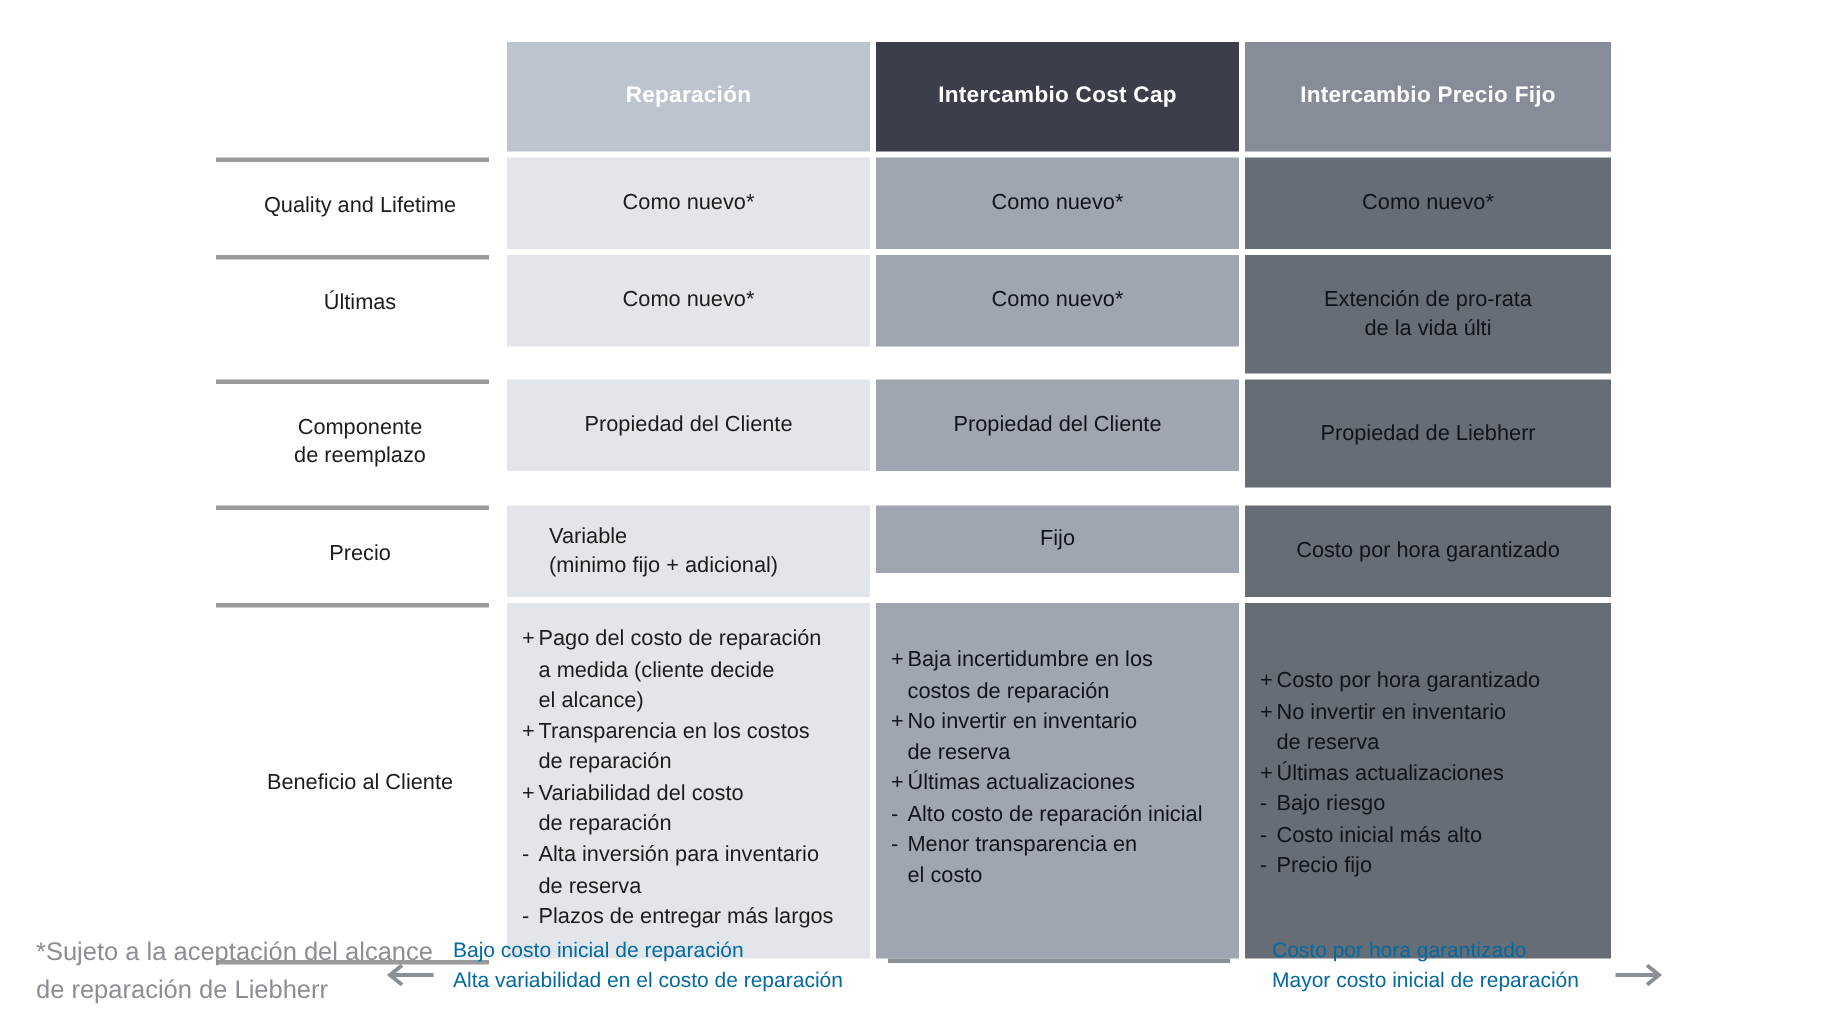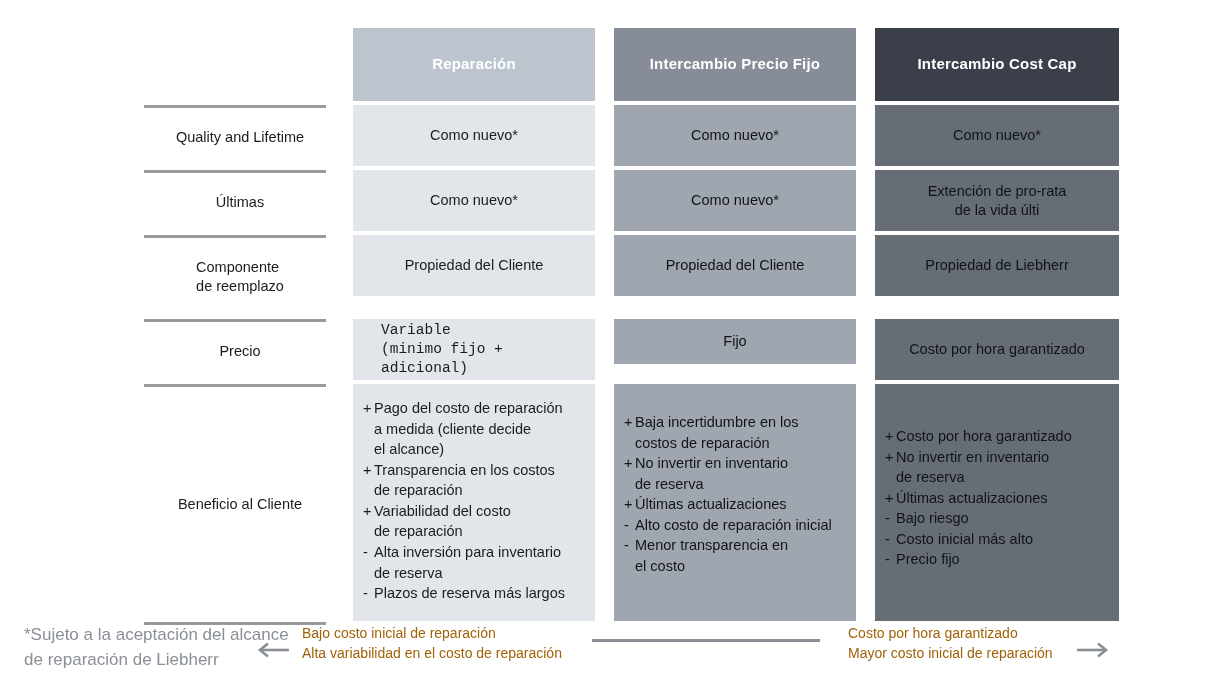--- a/index.html
+++ b/index.html
@@ -20,29 +20,30 @@
   #comparison-table {
     position: absolute;
     left: 144px;
     top: 28px;
     width: 932px;
   }
 
   .table-grid {
     display: grid;
     grid-template-columns: 192px 246px 246px 248px;
-    column-gap: 15px;
+    column-gap: 0px;
   }
 
   
   .label-cell {
     position: relative;
     display: flex;
     align-items: center;
     justify-content: center;
+    text-align: center;
     font-size: 14.5px;
     line-height: 1.28;
     color: #1c1c1c;
     padding: 0 8px;
     box-sizing: border-box;
   }
   .label-cell.with-rule::before {
     content: "";
     position: absolute;
     left: 0;
@@ -78,21 +79,20 @@
     font-weight: bold;
     color: #ffffff;
     font-size: 15px;
     line-height: 1.35;
     letter-spacing: .2px;
   }
   .data-cell.left {
     justify-content: flex-start;
     text-align: left;
     padding-left: 28px;
-    font-family: Liberation Mono, monospace;
   }
   .data-cell.benefits {
     align-items: flex-start;
     justify-content: flex-start;
     text-align: left;
     padding: 14px 6px 10px 10px;
   }
 
   .col1-head { background: #bcc5cd; }
   .col2-head { background: #868d98; }
@@ -135,21 +135,21 @@
     top: 8px;
     font-size: 17px;
     line-height: 1.45;
     color: #8a8f96;
     white-space: pre-line;
   }
   .axis-label {
     position: absolute;
     font-size: 14px;
     line-height: 1.45;
-    color: #a16207;
+    color: #0369a1;
     white-space: pre-line;
   }
   .axis-label.left-label { left: 302px; top: 8px; }
   .axis-label.right-label { left: 848px; top: 8px; }
 
   .arrow {
     position: absolute;
     top: 27px;
   }
   .arrow.left-arrow { left: 256px; }
@@ -165,62 +165,62 @@
   }
 </style>
 </head>
 <body>
 
 <div id="comparison-table">
   <div class="table-grid">
 
     <div class="label-cell empty" style="height:73px"></div>
     <div class="data-cell head col1-head" style="height:73px">Reparación</div>
+    <div class="data-cell head col3-head" style="height:73px">Intercambio
+Cost Cap</div>
     <div class="data-cell head col2-head" style="height:73px">Intercambio
 Precio Fijo</div>
-    <div class="data-cell head col3-head" style="height:73px">Intercambio
-Cost Cap</div>
 
     <div class="label-cell with-rule" style="height:65px">Quality and Lifetime</div>
     <div class="data-cell col1-body" style="height:61px">Como nuevo*</div>
     <div class="data-cell col2-body" style="height:61px">Como nuevo*</div>
     <div class="data-cell col3-body" style="height:61px">Como nuevo*</div>
 
     <div class="label-cell with-rule" style="height:65px">Últimas</div>
     <div class="data-cell col1-body" style="height:61px">Como nuevo*</div>
     <div class="data-cell col2-body" style="height:61px">Como nuevo*</div>
-    <div class="data-cell col3-body" style="height:61px; white-space:pre-line">Extención de pro-rata
+    <div class="data-cell col3-body" style="height:79px; white-space:pre-line">Extención de pro-rata
 de la vida últi</div>
 
     <div class="label-cell with-rule" style="height:84px; white-space:pre-line">Componente
 de reemplazo</div>
     <div class="data-cell col1-body" style="height:61px">Propiedad del Cliente</div>
     <div class="data-cell col2-body" style="height:61px">Propiedad del Cliente</div>
-    <div class="data-cell col3-body" style="height:61px">Propiedad de Liebherr</div>
+    <div class="data-cell col3-body" style="height:72px">Propiedad de Liebherr</div>
 
     <div class="label-cell with-rule" style="height:65px">Precio</div>
     <div class="data-cell col1-body left" style="height:61px; white-space:pre-line">Variable
 (minimo fijo + adicional)</div>
     <div class="data-cell col2-body" style="height:45px">Fijo</div>
     <div class="data-cell col3-body" style="height:61px">Costo por hora garantizado</div>
 
     <div class="label-cell with-rule bottom-rule" style="height:241px">Beneficio al Cliente</div>
 
     <div class="data-cell benefits col1-body" style="height:237px">
       <ul class="benefit-list">
           <li><span class="benefit-sign">+</span><span class="benefit-text">Pago del costo de reparación
 a medida (cliente decide
 el alcance)</span></li>
           <li><span class="benefit-sign">+</span><span class="benefit-text">Transparencia en los costos
 de reparación</span></li>
           <li><span class="benefit-sign">+</span><span class="benefit-text">Variabilidad del costo
 de reparación</span></li>
           <li><span class="benefit-sign">-</span><span class="benefit-text">Alta inversión para inventario
 de reserva</span></li>
-          <li><span class="benefit-sign">-</span><span class="benefit-text">Plazos de reserva más largos</span></li>
+          <li><span class="benefit-sign">-</span><span class="benefit-text">Plazos de entregar más largos</span></li>
         </ul>
     </div>
 
     <div class="data-cell benefits col2-body" style="height:237px; padding-top:28px">
       <ul class="benefit-list">
           <li><span class="benefit-sign">+</span><span class="benefit-text">Baja incertidumbre en los
 costos de reparación</span></li>
           <li><span class="benefit-sign">+</span><span class="benefit-text">No invertir en inventario
 de reserva</span></li>
           <li><span class="benefit-sign">+</span><span class="benefit-text">Últimas actualizaciones</span></li>

